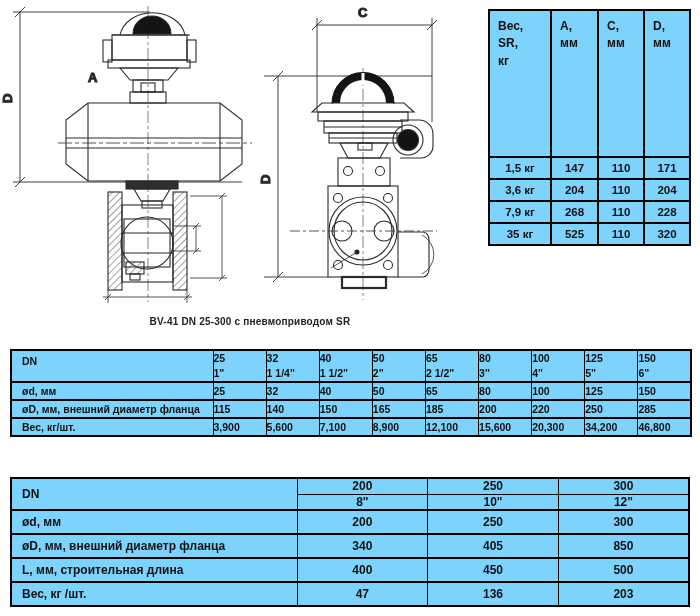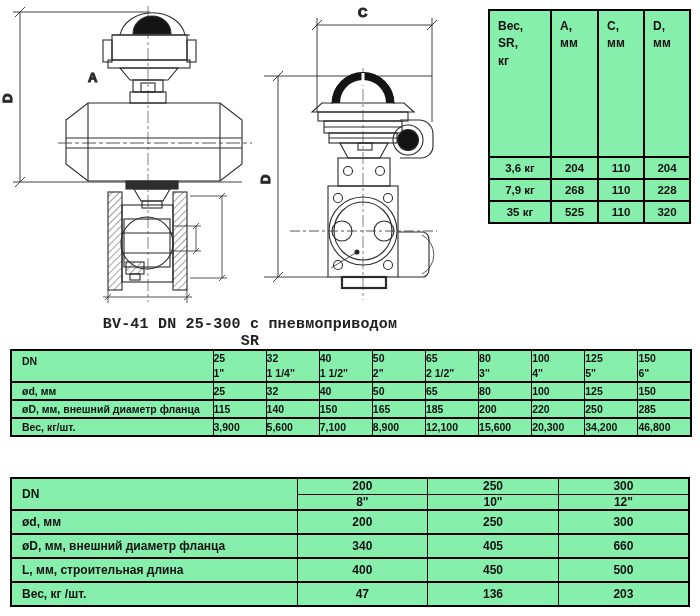--- a/index.html
+++ b/index.html
@@ -6,27 +6,26 @@
   body { background:#888; }
   .page {
     position:relative; width:700px; height:616px; background:#ffffff;
     font-family:"Liberation Sans", sans-serif; color:#111; overflow:hidden;
   }
   svg text { font-family:"Liberation Sans", sans-serif; font-weight:bold; fill:#222; }
 
   
   .caption {
     position:absolute; left:90px; top:316px; width:320px;
-    text-align:center; font-size:15px; font-weight:bold; color:#222;
+    text-align:center; font-size:10px; font-weight:bold; color:#222;
     letter-spacing:.2px;
-    font-family:Liberation Mono, monospace;
   }
 
   
-  table { border-collapse:collapse; position:absolute; table-layout:fixed; background:#86efac; }
+  table { border-collapse:collapse; position:absolute; table-layout:fixed; background:#7dd3fc; }
   td { border:1px solid #000; font-weight:bold; color:#111; overflow:hidden; }
 
   
   .t-act { left:488px; top:9px; width:201px; border:2px solid #000; }
   .t-act td { border:2px solid #000; font-size:11.5px; text-align:center; vertical-align:middle; }
   .t-act .hd { height:147px; vertical-align:top; text-align:left; padding:7px 0 0 8px;
                white-space:pre-line; line-height:1.45; font-size:12px; }
   .t-act .rw { height:22px; }
 
   
@@ -223,20 +222,26 @@
 SR,
 кг</td>
       <td class="hd">A,
 мм</td>
       <td class="hd">C,
 мм</td>
       <td class="hd">D,
 мм</td>
     </tr>
     <tr class="rw">
+      <td>1,5 кг</td>
+      <td>147</td>
+      <td>110</td>
+      <td>171</td>
+    </tr>
+    <tr class="rw">
       <td>3,6 кг</td>
       <td>204</td>
       <td>110</td>
       <td>204</td>
     </tr>
     <tr class="rw">
       <td>7,9 кг</td>
       <td>268</td>
       <td>110</td>
       <td>228</td>
@@ -364,21 +369,21 @@
     <tr class="rw">
       <td class="lbl">ød, мм</td>
       <td>200</td>
       <td>250</td>
       <td>300</td>
     </tr>
     <tr class="rw">
       <td class="lbl">øD, мм, внешний диаметр фланца</td>
       <td>340</td>
       <td>405</td>
-      <td>660</td>
+      <td>850</td>
     </tr>
     <tr class="rw">
       <td class="lbl">L, мм, строительная длина</td>
       <td>400</td>
       <td>450</td>
       <td>500</td>
     </tr>
     <tr class="rw">
       <td class="lbl">Вес, кг /шт.</td>
       <td>47</td>

